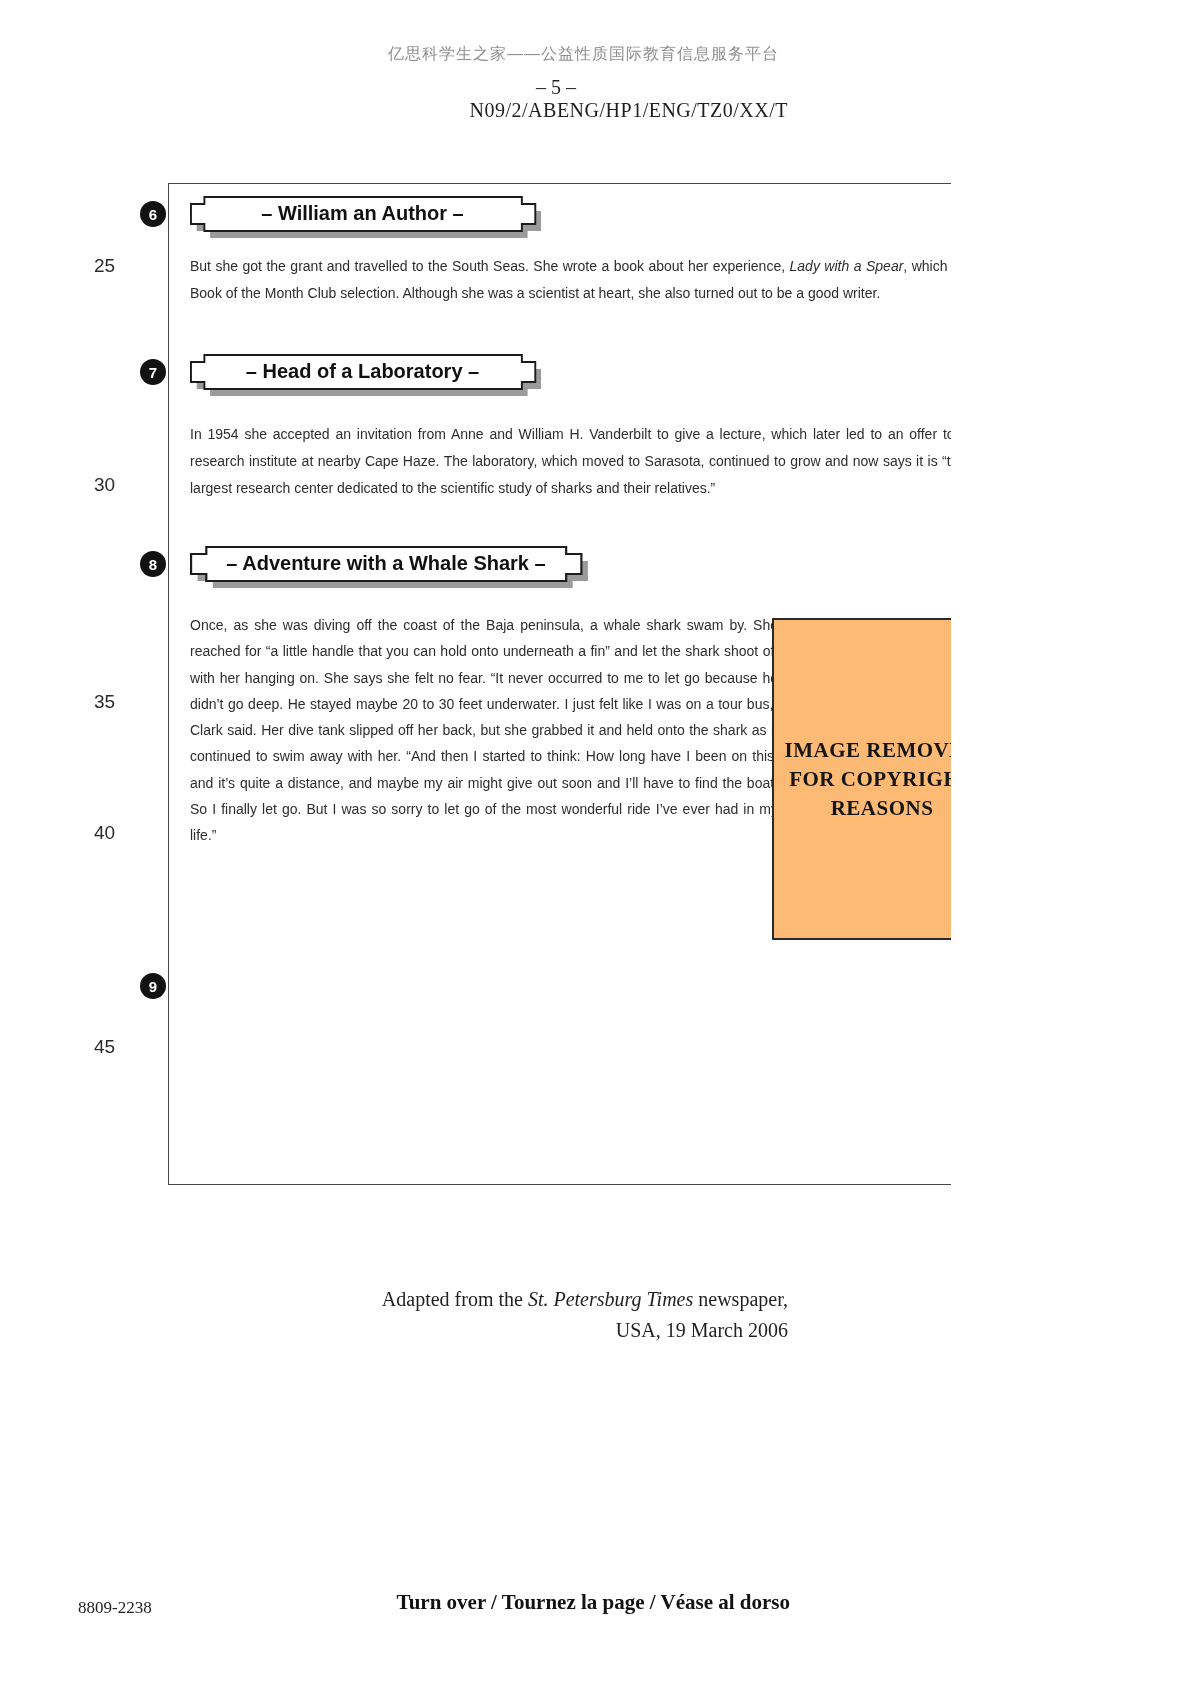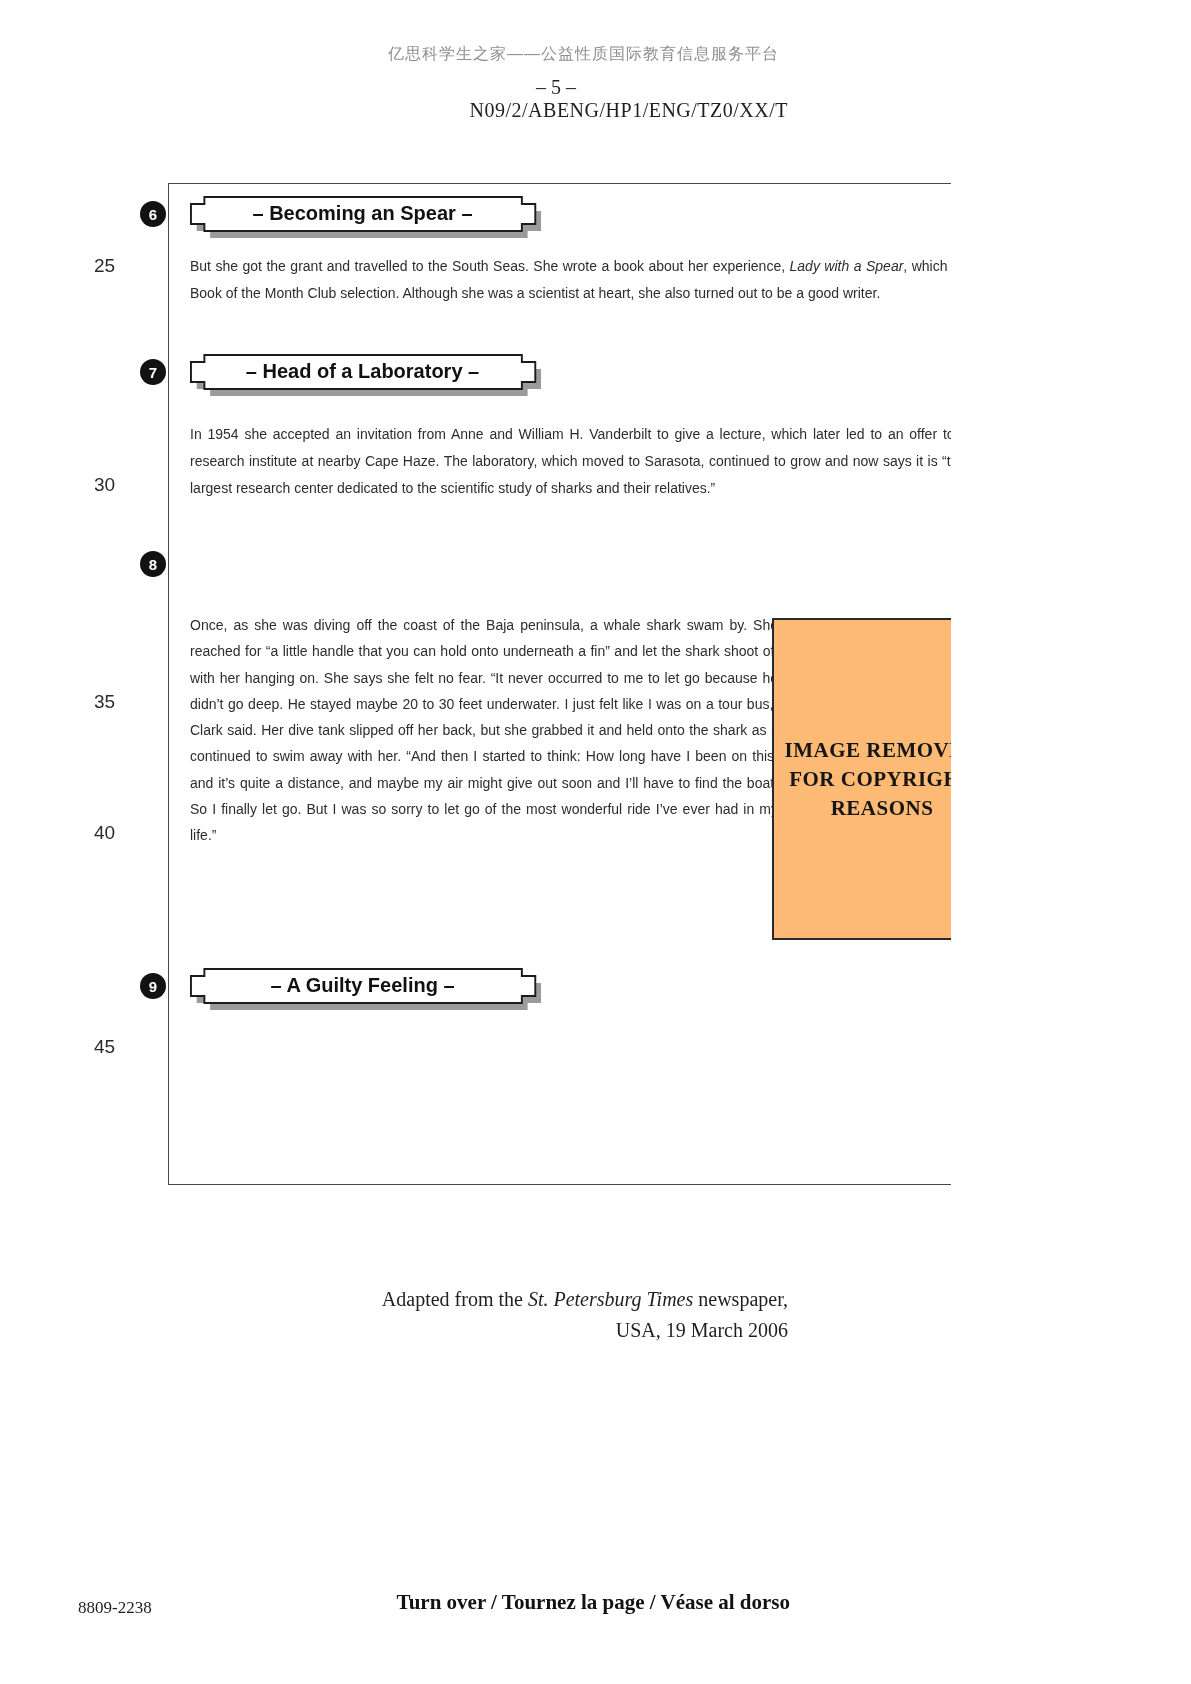--- a/index.html
+++ b/index.html
@@ -71,53 +71,53 @@
   <div class="badge" style="top:201px">6</div>
   <div class="badge" style="top:359px">7</div>
   <div class="badge" style="top:551px">8</div>
   <div class="badge" style="top:973px">9</div>
 
   <div class="banner" style="left:190px;top:196px;width:345px">
     <svg viewBox="0 0 367 43" preserveAspectRatio="none">
       <path class="shadow" d="M21,8 H352 V15 H366 V35 H352 V42 H21 V35 H7 V15 H21 Z"></path>
       <path class="face" d="M15,1 H346 V8 H360 V28 H346 V35 H15 V28 H1 V8 H15 Z"></path>
     </svg>
-    <span class="banner-label">– Becoming an Spear –</span>
+    <span class="banner-label">– William an Author –</span>
   </div>
 
   <div class="para" style="left:190px;top:253px;width:824px">
     <span>But she got the grant and travelled to the South Seas.  She wrote a book about her experience, </span><i>Lady with a Spear</i><span>, which became a Book of the Month Club selection.  Although she was a scientist at heart, she also turned out to be a good writer.</span>
   </div>
 
   <div class="banner" style="left:190px;top:354px;width:345px">
     <svg viewBox="0 0 367 43" preserveAspectRatio="none">
       <path class="shadow" d="M21,8 H352 V15 H366 V35 H352 V42 H21 V35 H7 V15 H21 Z"></path>
       <path class="face" d="M15,1 H346 V8 H360 V28 H346 V35 H15 V28 H1 V8 H15 Z"></path>
     </svg>
     <span class="banner-label">– Head of a Laboratory –</span>
   </div>
 
   <div class="para" style="left:190px;top:421px;width:824px">In 1954 she accepted an invitation from Anne and William H. Vanderbilt to give a lecture, which later led to an offer to set up a research institute at nearby Cape Haze.  The laboratory, which moved to Sarasota, continued to grow and now says it is “the world’s largest research center dedicated to the scientific study of sharks and their relatives.”</div>
 
+  <div class="banner" style="left:190px;top:546px;width:392px">
+    <svg viewBox="0 0 367 43" preserveAspectRatio="none">
+      <path class="shadow" d="M21,8 H352 V15 H366 V35 H352 V42 H21 V35 H7 V15 H21 Z"></path>
+      <path class="face" d="M15,1 H346 V8 H360 V28 H346 V35 H15 V28 H1 V8 H15 Z"></path>
+    </svg>
+    <span class="banner-label">– Adventure with a Whale Shark –</span>
+  </div>
 
   <div class="para narrow" style="left:190px;top:612px;width:588px">Once, as she was diving off the coast of the Baja peninsula, a whale shark swam by.  She reached for “a little handle that you can hold onto underneath a fin” and let the shark shoot off with her hanging on.  She says she felt no fear.  “It never occurred to me to let go because he didn’t go deep.  He stayed maybe 20 to 30 feet underwater.  I just felt like I was on a tour bus,” Clark said.  Her dive tank slipped off her back, but she grabbed it and held onto the shark as it continued to swim away with her.  “And then I started to think: How long have I been on this, and it’s quite a distance, and maybe my air might give out soon and I’ll have to find the boat.  So I finally let go.  But I was so sorry to let go of the most wonderful ride I’ve ever had in my life.”</div>
 
   <div class="imgbox">
     <div>IMAGE REMOVED</div>
     <div>FOR COPYRIGHT</div>
     <div>REASONS</div>
   </div>
 
-  <div class="banner" style="left:190px;top:968px;width:345px">
-    <svg viewBox="0 0 367 43" preserveAspectRatio="none">
-      <path class="shadow" d="M21,8 H352 V15 H366 V35 H352 V42 H21 V35 H7 V15 H21 Z"></path>
-      <path class="face" d="M15,1 H346 V8 H360 V28 H346 V35 H15 V28 H1 V8 H15 Z"></path>
-    </svg>
-    <span class="banner-label">– A Guilty Feeling –</span>
-  </div>
 
 
   <div class="attribution">
     <div>
       <span>Adapted from the </span><i>St. Petersburg Times</i><span> newspaper,</span>
     </div>
     <div>USA, 19 March 2006</div>
   </div>
 
   <div class="footcode">8809-2238</div>

